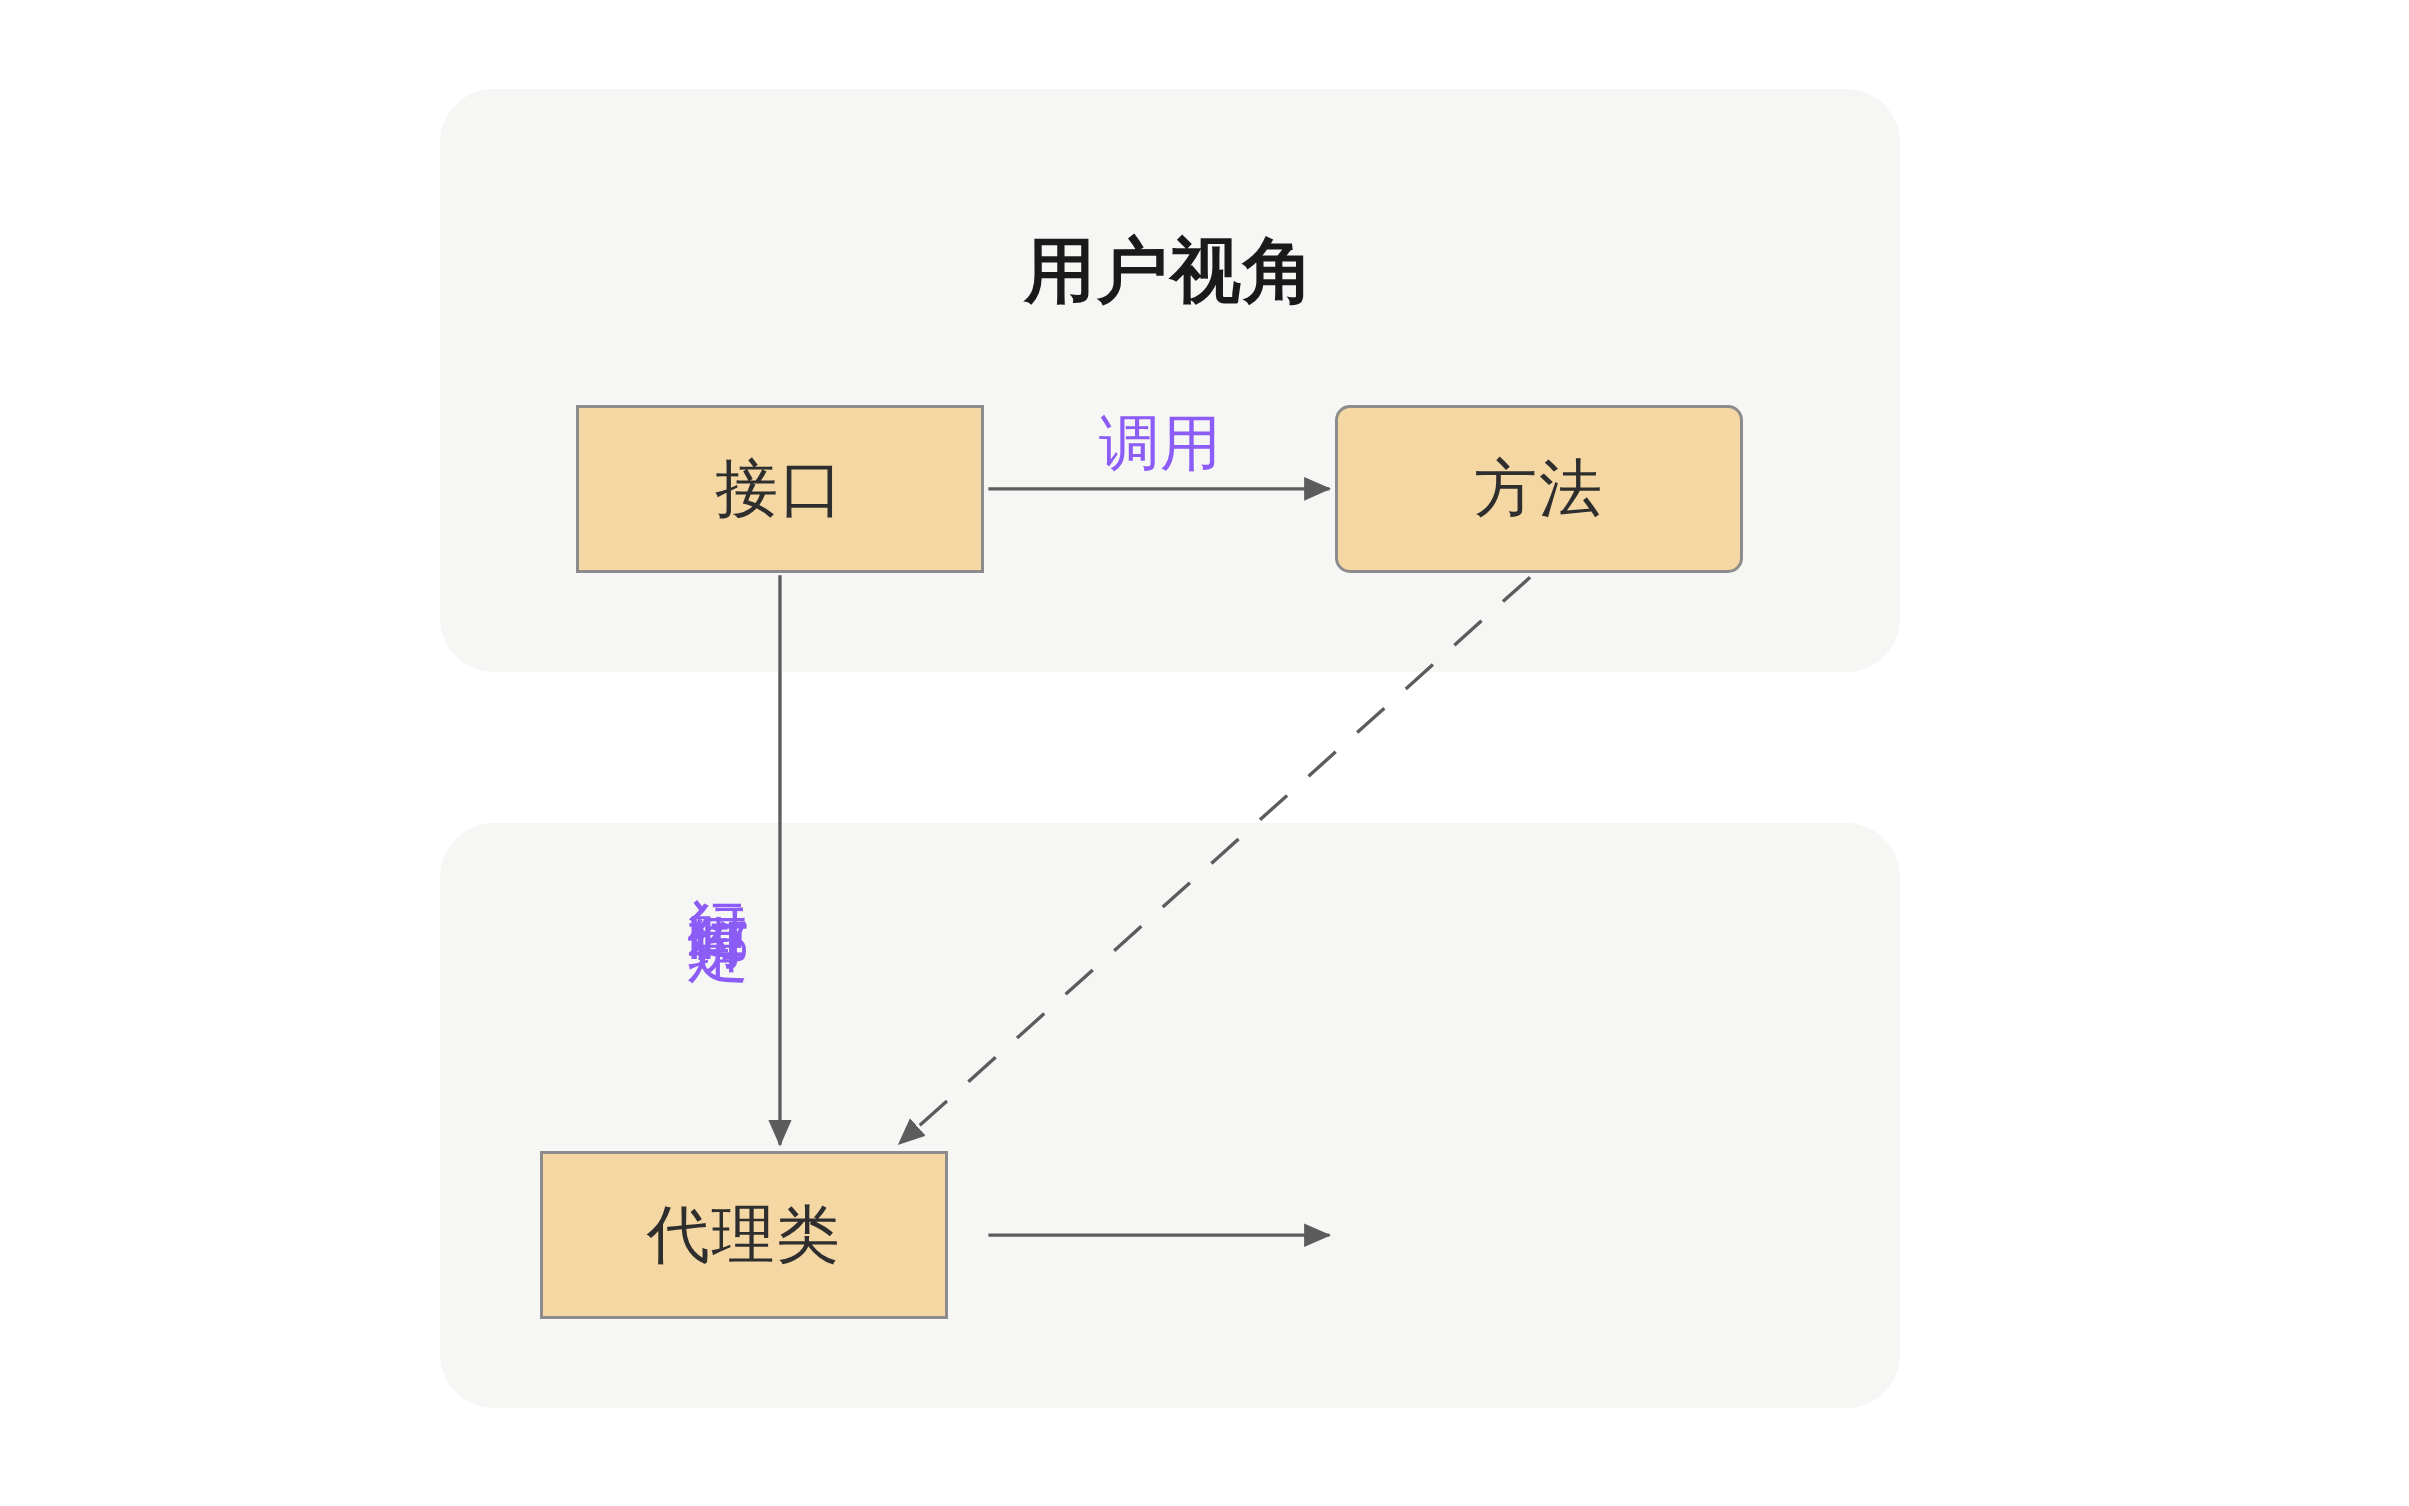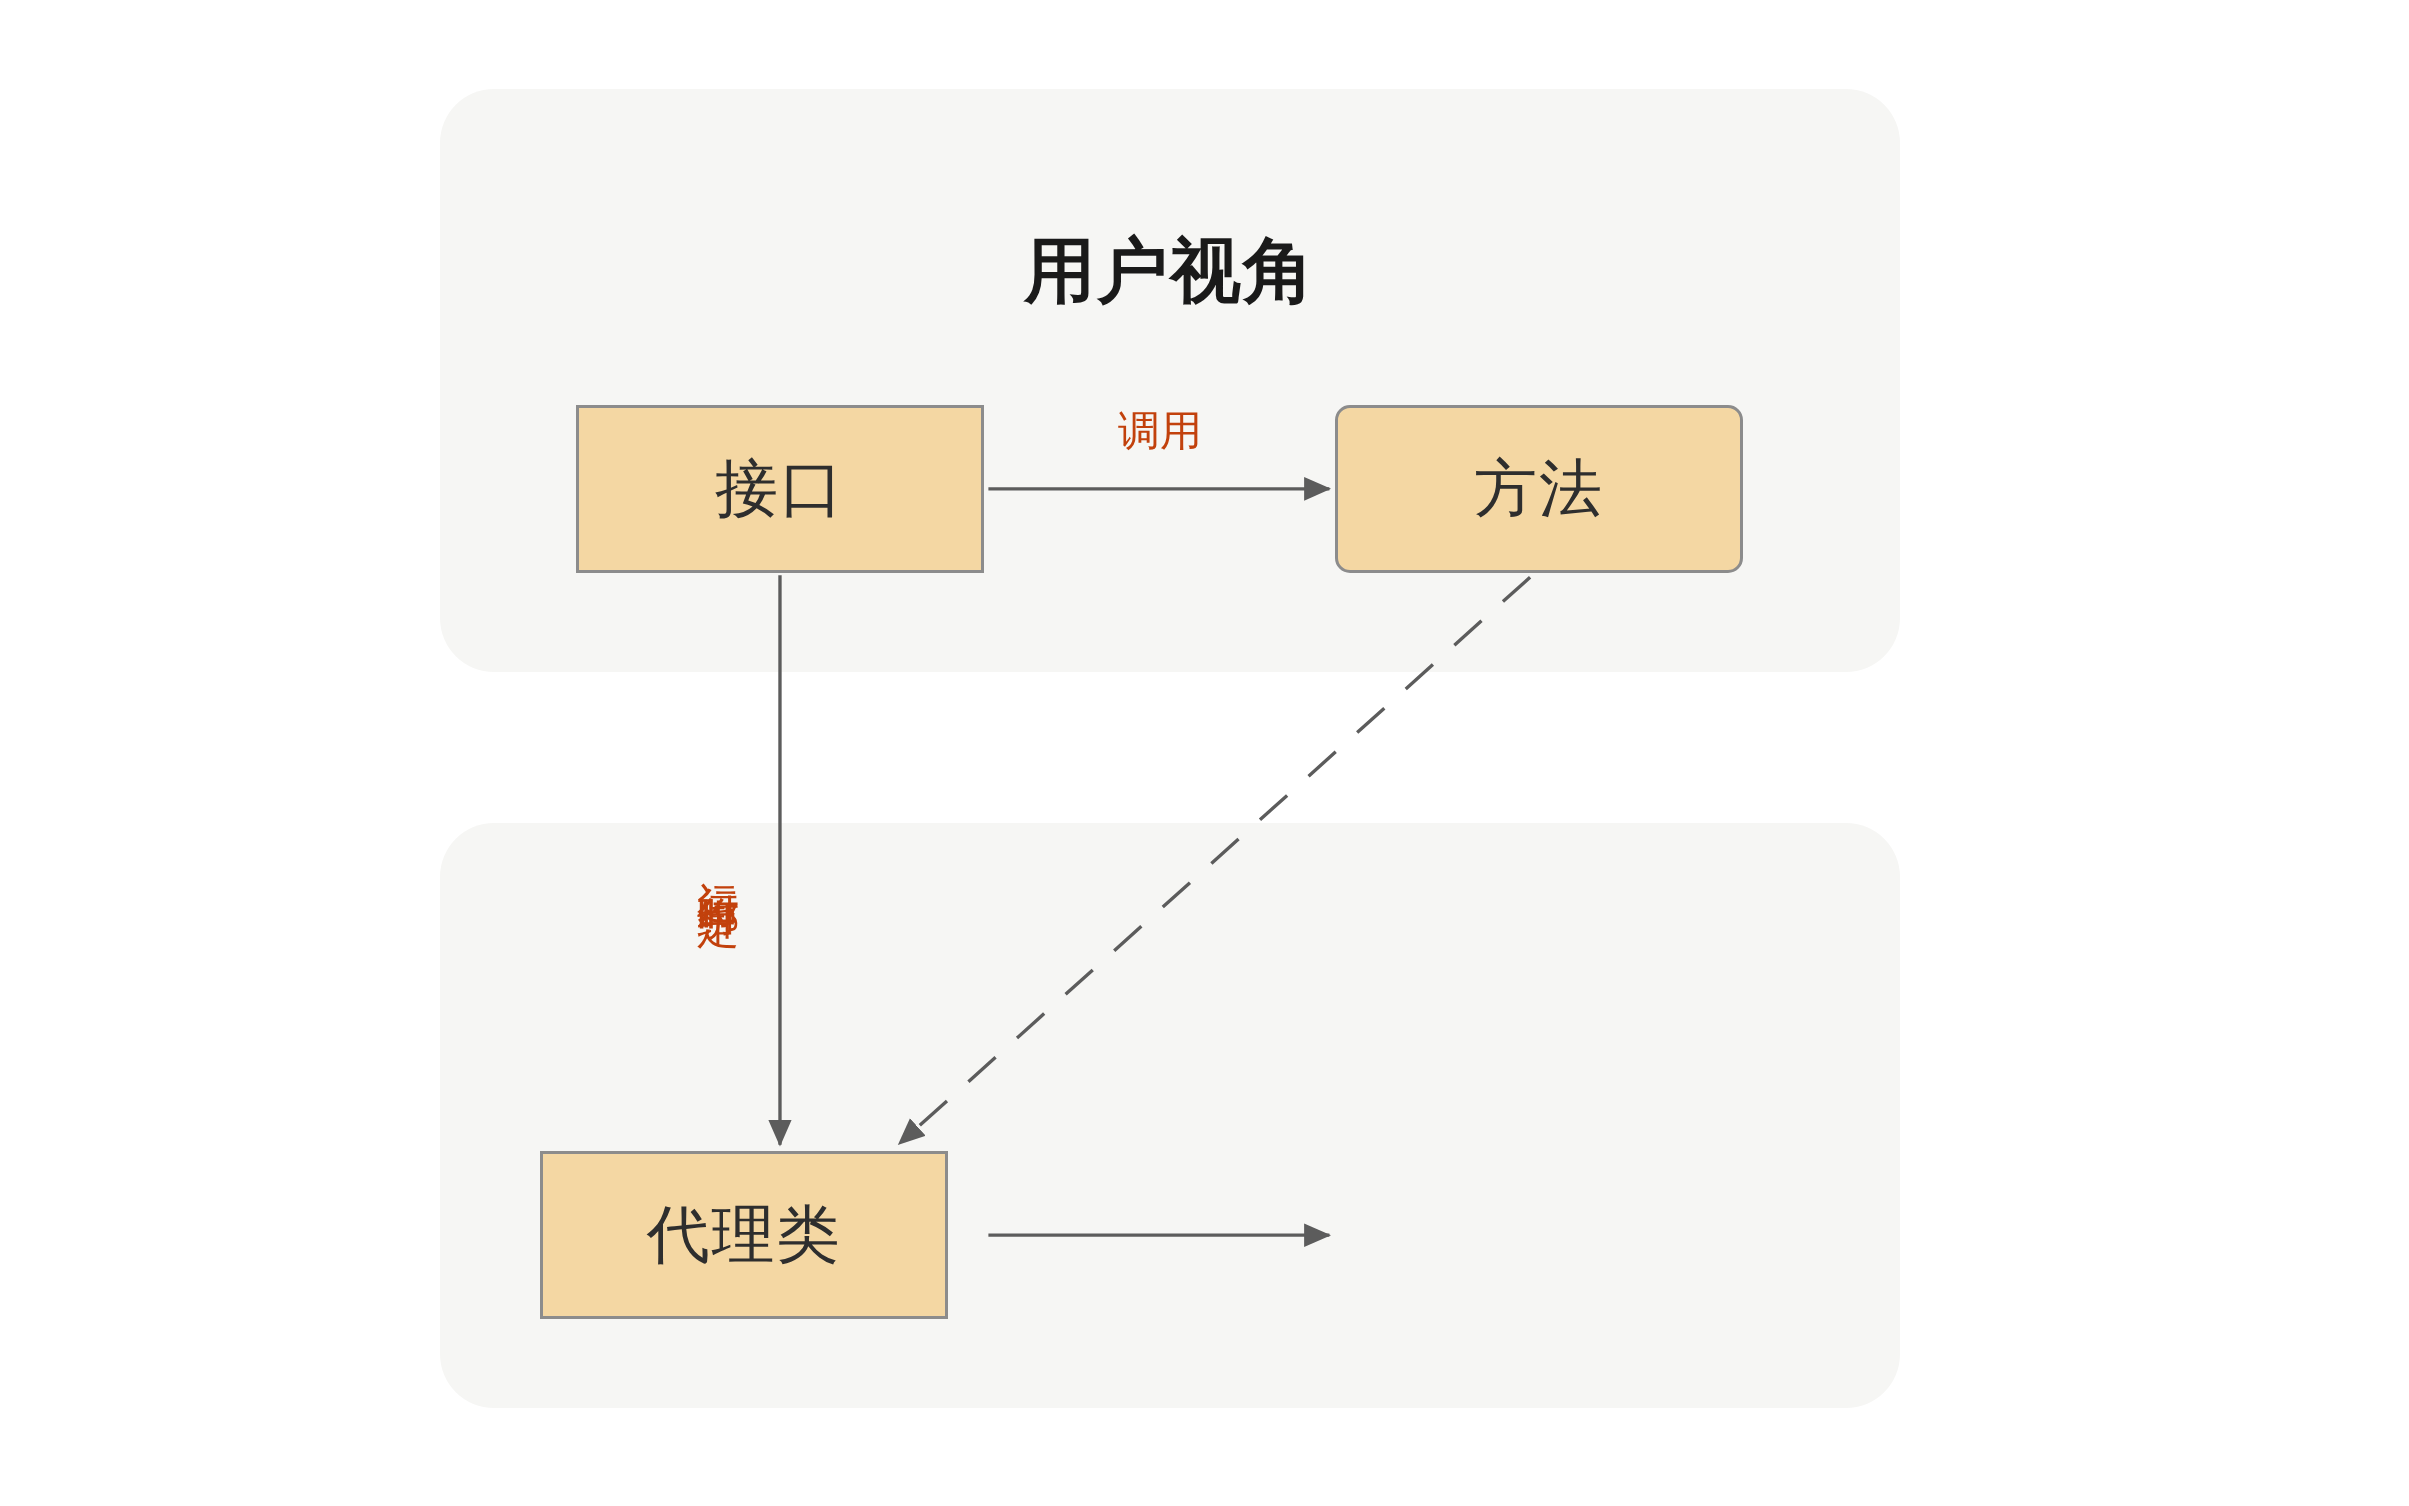--- a/index.html
+++ b/index.html
@@ -56,22 +56,22 @@
   .node.rpc       { left: 1335px; top: 1151px; }
   .edges-layer {
     position: absolute;
     left: 0; top: 0;
     width: 2409px;
     height: 1506px;
     pointer-events: none;
   }
   .edge-label {
     position: absolute;
-    color: #c2410c;
-    font-size: 42px;
+    color: #8b5cf6;
+    font-size: 61px;
   }
   .edge-label.call {
     left: 1160px;
     top: 403px;
     transform: translateX(-50%);
     white-space: nowrap;
   }
   .edge-label.runtime {
     left: 718px;
     top: 863px;

